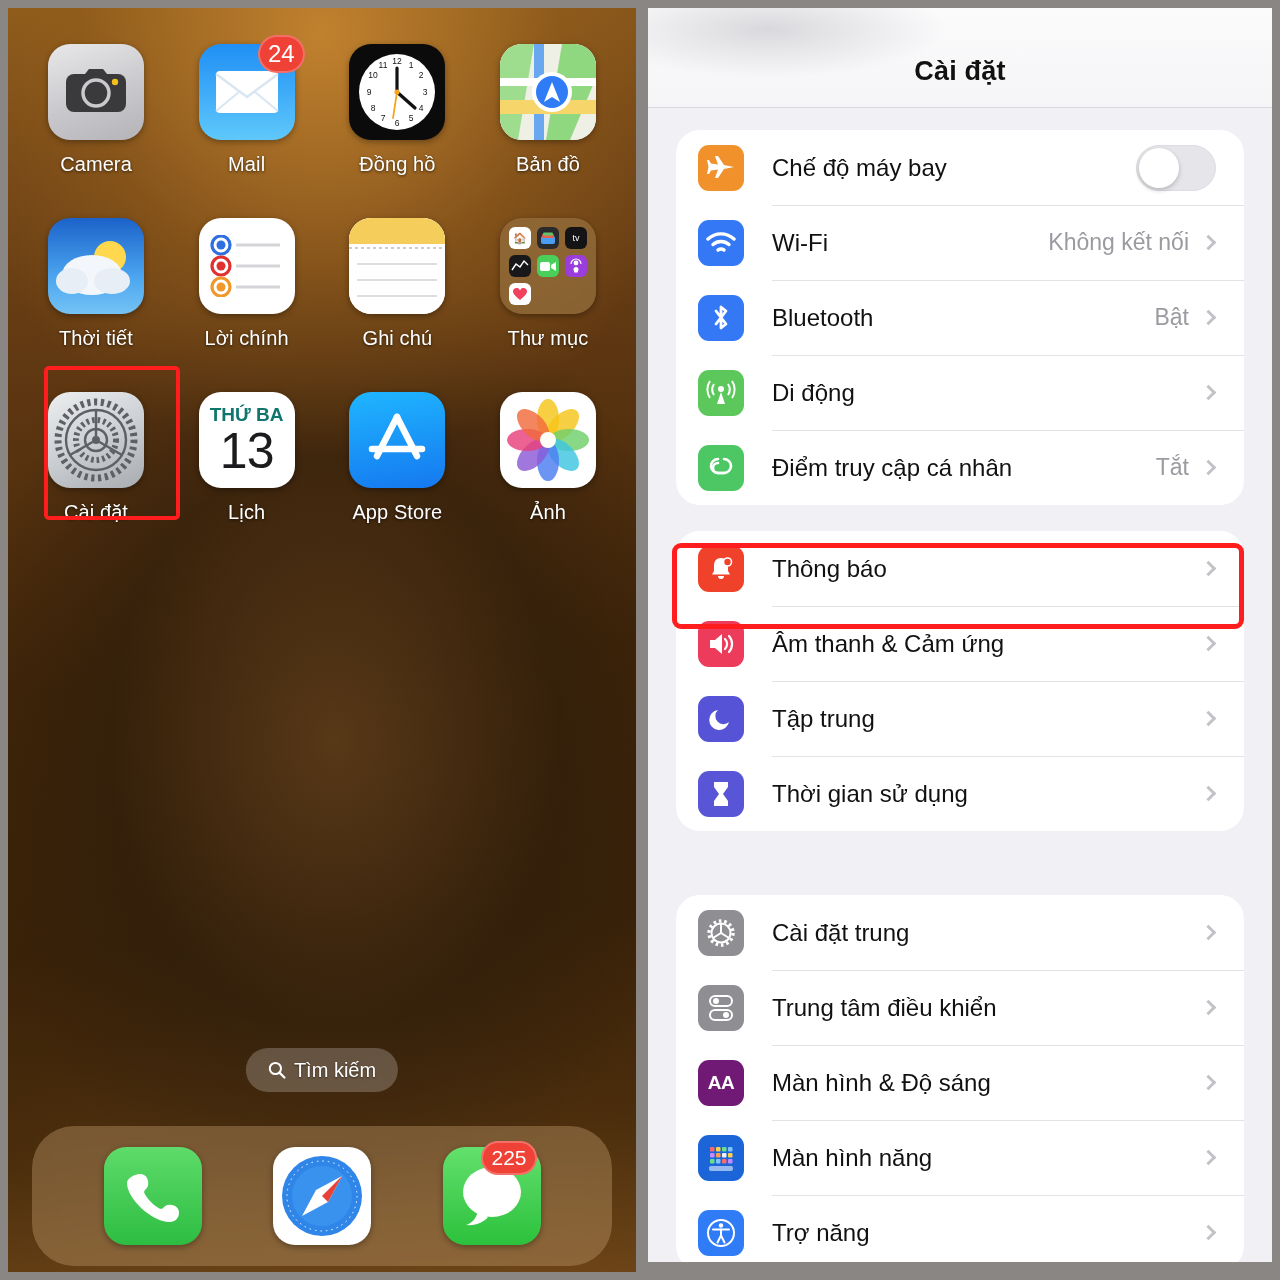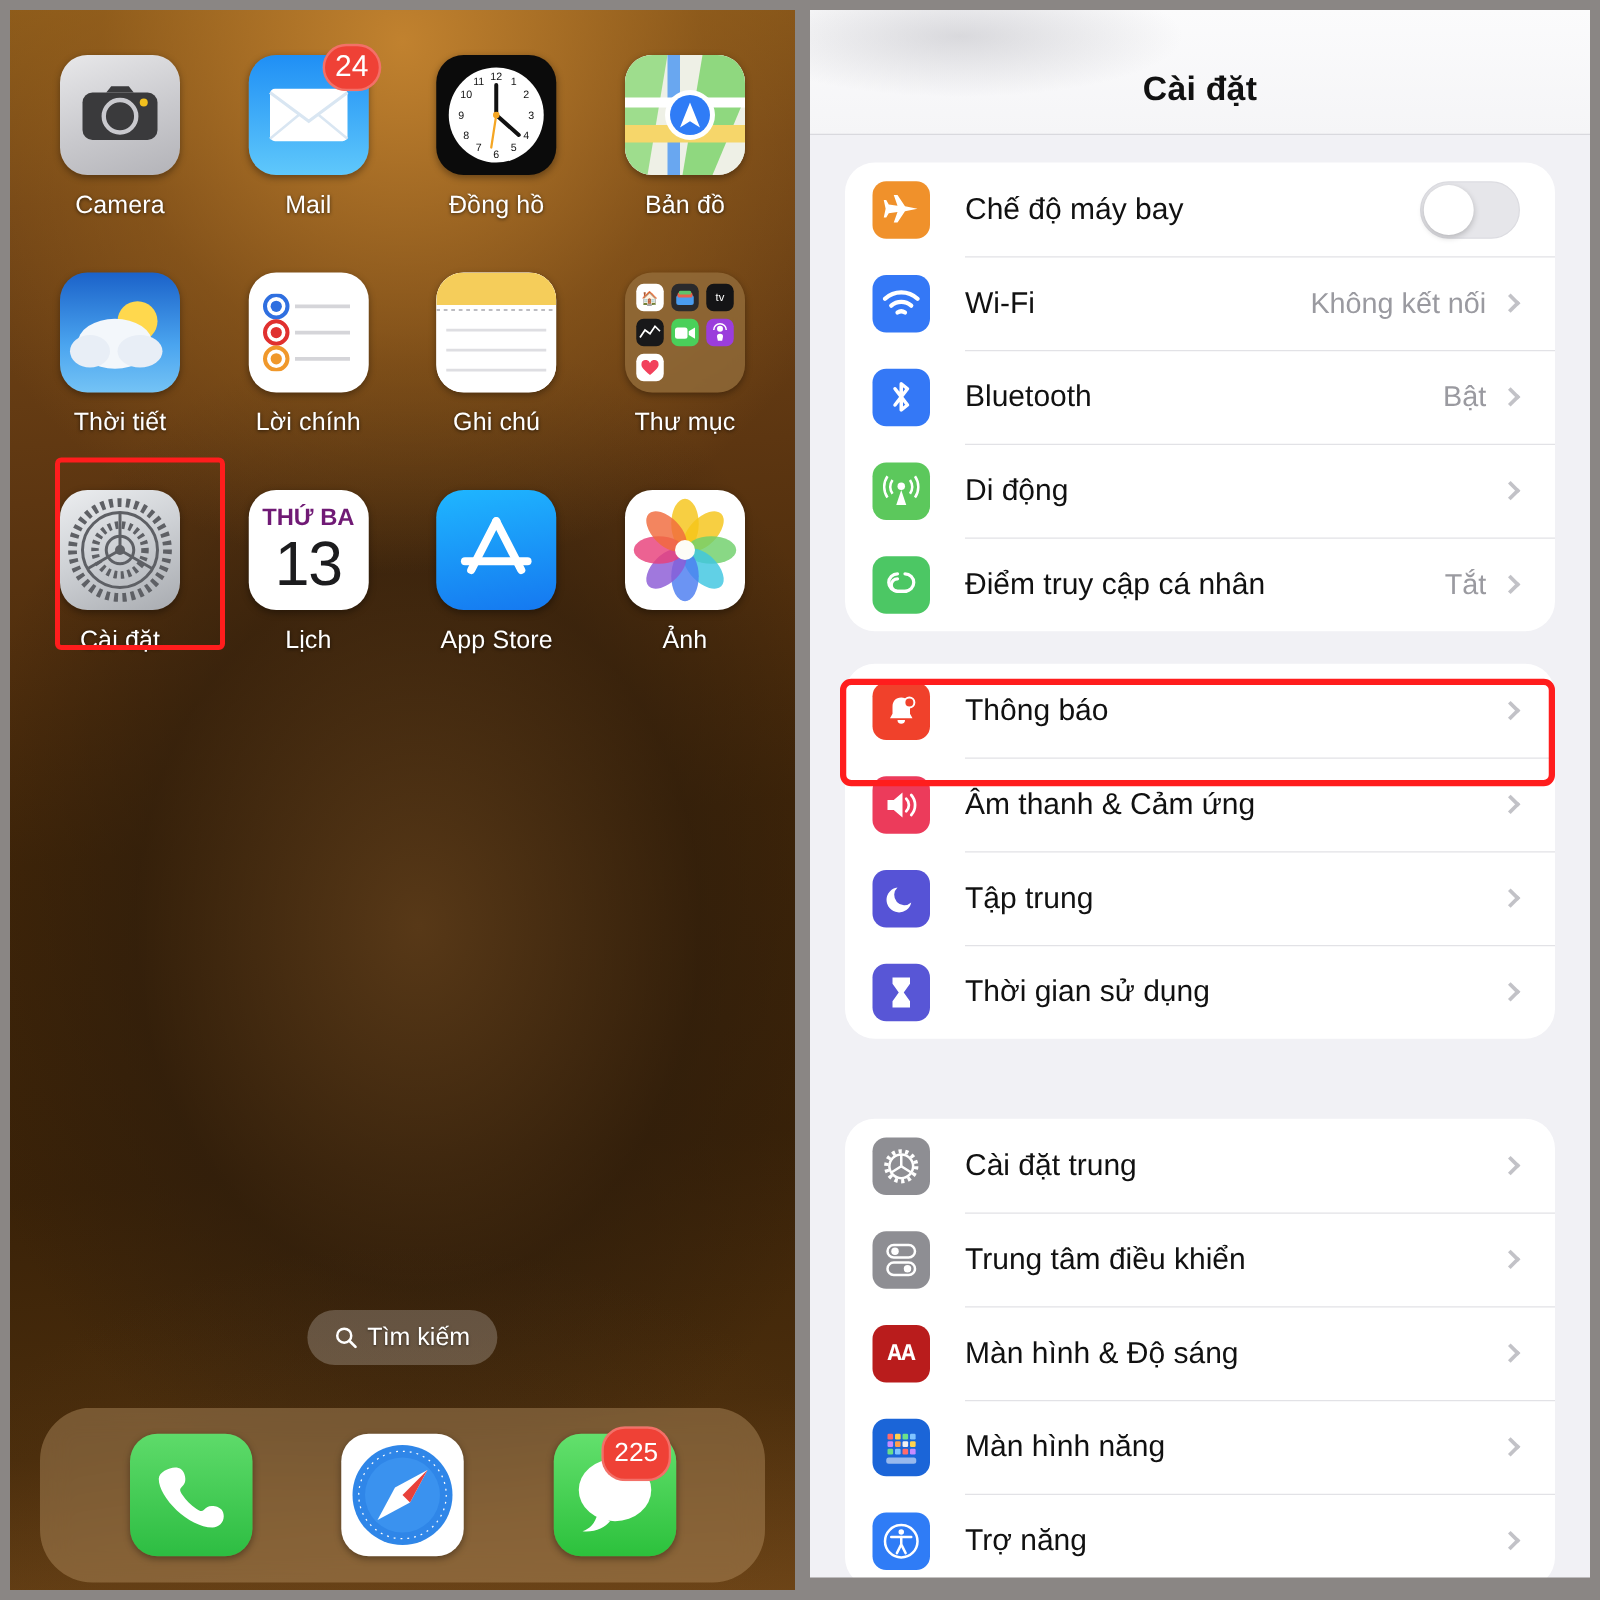--- a/index.html
+++ b/index.html
@@ -36,21 +36,21 @@
   .app .lbl {
     margin-top:13px; font-size:20px; color:#fff; letter-spacing:.1px;
     text-shadow:0 1px 3px rgba(0,0,0,.65); white-space:nowrap;
   }
   .badge {
     position:absolute; top:-9px; right:2px; min-width:44px; height:38px;
     background:#ef4136; border-radius:19px; color:#fff; font-size:24px;
     display:flex; align-items:center; justify-content:center; padding:0 8px;
     border:2px solid rgba(255,255,255,.25); z-index:5;
   }
-  .badge.sm { min-width:40px; height:44px; font-size:21px; top:-6px; right:4px;}
+  .badge.sm { min-width:40px; height:34px; font-size:21px; top:-6px; right:4px;}
 
   
   .ic-camera { background:linear-gradient(160deg,#e8e8ea 0%,#c9c9cd 55%,#b3b3b8 100%); }
   .ic-mail   { background:linear-gradient(180deg,#1f8ff5 0%,#5fc8fb 100%); }
   .ic-clock  { background:#0b0b0b; }
   .ic-maps   { background:#eef0e8; }
   .ic-weather{ background:linear-gradient(180deg,#1b62c9 0%,#4aa4ef 60%,#74c3f5 100%); }
   .ic-remind { background:#fff; }
   .ic-notes  { background:#fff; }
   .ic-folder { background:rgba(150,112,62,0.72); backdrop-filter:blur(6px); }
@@ -135,21 +135,21 @@
   }
   .toggle .knob {
     position:absolute; left:2px; top:2px; width:40px; height:40px; border-radius:50%;
     background:#fff; box-shadow:0 2px 5px rgba(0,0,0,.22);
   }
   
   .bg-orange{background:#f0912b;} .bg-blue{background:#3478f6;}
   .bg-green{background:#5cc85c;} .bg-green2{background:#4cc764;}
   .bg-red{background:#f0412b;} .bg-pink{background:#ec3b5b;}
   .bg-indigo{background:#5653d6;} .bg-indigo2{background:#5856d6;}
-  .bg-gray{background:#8e8e93;} .bg-blue2{background:#b91c1c;font-family:Liberation Mono, monospace;}
+  .bg-gray{background:#8e8e93;} .bg-blue2{background:#701a75;}
   .bg-blue3{background:#1b65d8;} .bg-blue4{background:#2f7cf6;}
 
   .hl-row {
     position:absolute; left:24px; top:535px; width:572px; height:86px;
     border:5px solid #ff1d1d; border-radius:9px; z-index:7; pointer-events:none;
   }
   .bottombar{ position:absolute; left:0; bottom:0; width:100%; height:10px; background:#8a8684; }
   svg{display:block;}
 </style>
 </head>
@@ -335,21 +335,21 @@
               </g>
               <circle cx="43" cy="43" r="4" fill="#5e6065"></circle>
             </svg>
           </div>
           <div class="lbl">Cài đặt</div>
         </div>
 
         <div class="app">
           <div class="tile ic-cal">
             <div style="text-align:center;line-height:1">
-              <div style="color:#701a75;font-size:19px;font-weight:bold;margin-bottom:2px">THỨ BA</div>
+              <div style="color:#0f766e;font-size:19px;font-weight:bold;margin-bottom:2px">THỨ BA</div>
               <div style="color:#1c1c1e;font-size:50px;font-weight:300;letter-spacing:-1px">13</div>
             </div>
           </div>
           <div class="lbl">Lịch</div>
         </div>
 
         <div class="app">
           <div class="tile ic-appstore">
             <svg width="62" height="58" viewBox="0 0 62 58">
               <g stroke="#fff" stroke-width="6.5" stroke-linecap="round" fill="none">

